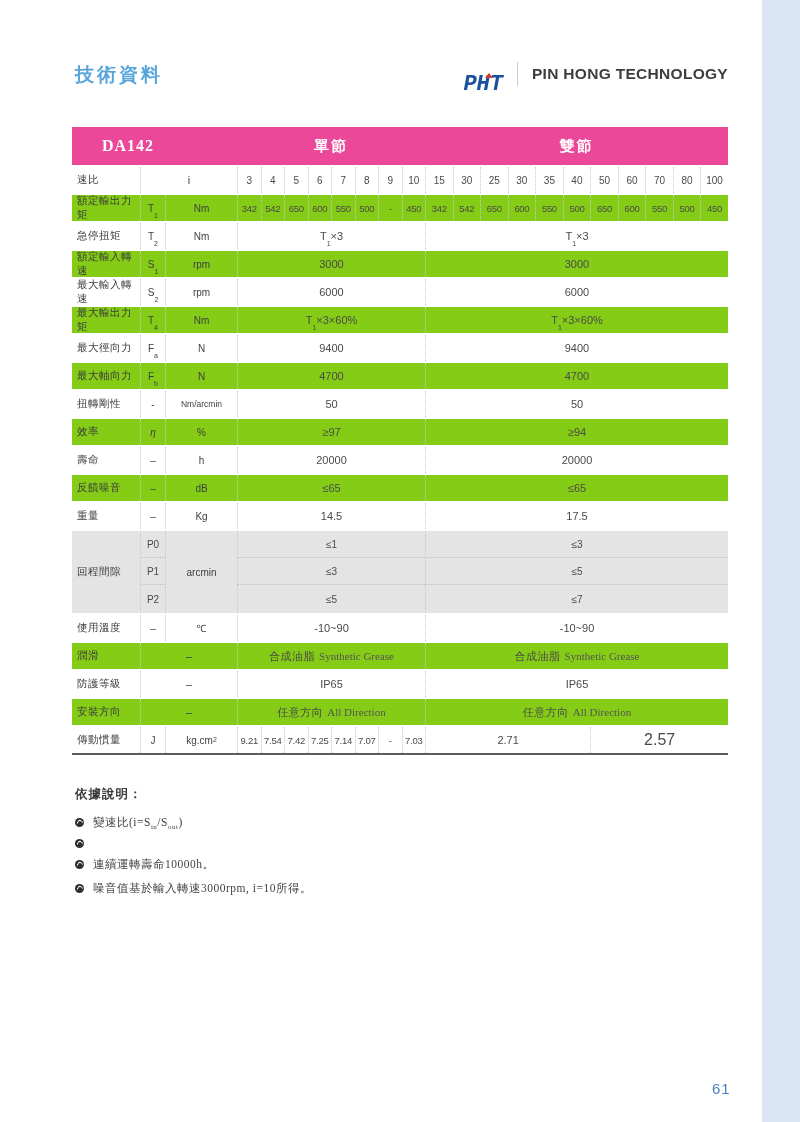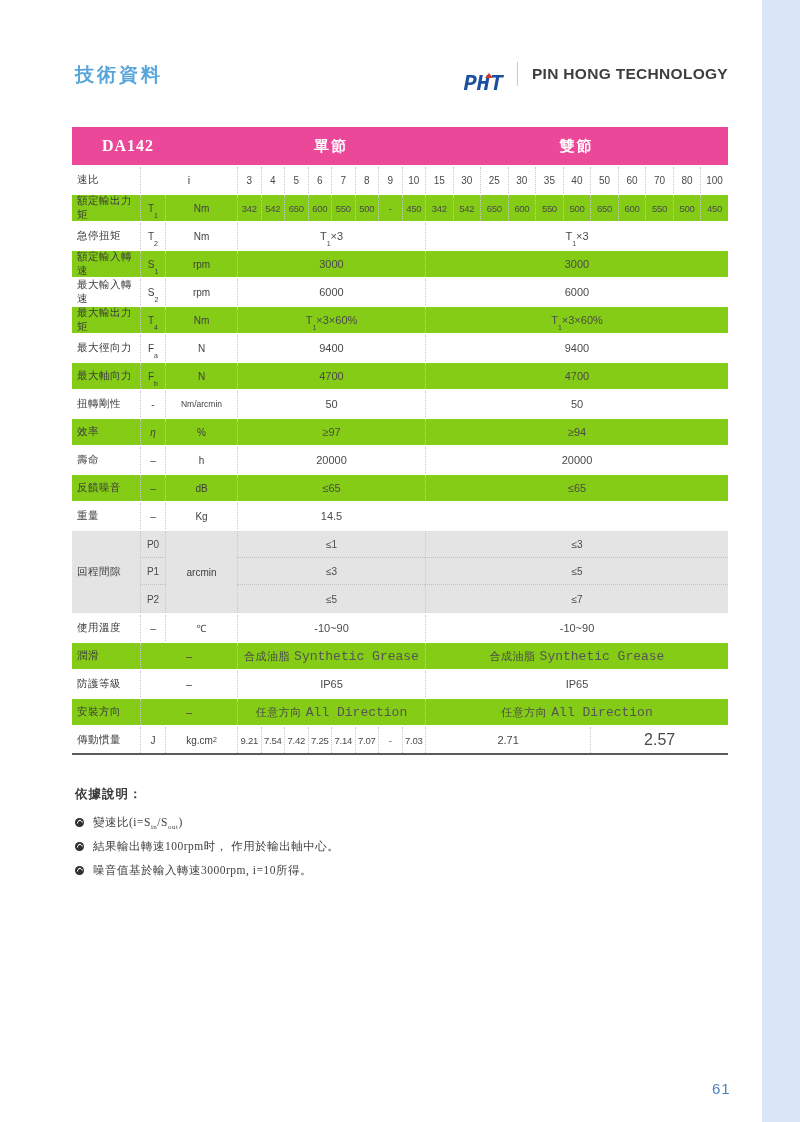--- a/index.html
+++ b/index.html
@@ -62,21 +62,21 @@
   .c-vs { width:188px; font-size:11px; font-family:"Liberation Sans", sans-serif; color:#4a4a4a; }
   .c-vd { width:303px; font-size:11px; font-family:"Liberation Sans", sans-serif; color:#4a4a4a; }
   .cs { width:23.5px;  font-size:10px;  font-family:"Liberation Sans", sans-serif; color:#4a4a4a; }
   .cd { width:27.545px; font-size:10px; font-family:"Liberation Sans", sans-serif; color:#4a4a4a; }
   .cs.tight, .cd.tight { font-size:9.5px; letter-spacing:-0.3px; }
   .c-j6 { width:165.27px; font-size:11px; font-family:"Liberation Sans", sans-serif; color:#4a4a4a; }
   .c-j5 { width:137.73px; font-size:16px; font-family:"Liberation Sans", sans-serif; color:#4a4a4a; }
   sub { font-size:7px; line-height:0;margin-top:16px; } sup { font-size:7px; line-height:0; }
   .italic { font-style:italic; }
   .cjk-val { font-size:11px; font-family:"Liberation Serif", serif; letter-spacing:0.5px; }
-  .en-suffix { font-size:13px; font-family:Liberation Mono, monospace; margin-left:4px; color:#555; }
+  .en-suffix { font-size:11px; font-family:Liberation Serif, serif; margin-left:4px; color:#555; }
   
   .backlash {
     display:grid; margin-bottom:2px; background:#e4e4e4;
     grid-template-columns:68px 25px 72px 188px 303px;
     grid-template-rows:27px 27px 28px;
   }
   .backlash .g-label { grid-column:1; grid-row:1/4; display:flex; align-items:center;
      padding-left:5px; font-size:10.5px; letter-spacing:0.5px; }
   .backlash .g-unit { grid-column:3; grid-row:1/4; display:flex; align-items:center; justify-content:center;
      font-size:10px; font-family:"Liberation Sans", sans-serif; border-left:1px dotted #c9c9c9; }
@@ -329,20 +329,23 @@
 
     <div class="row">
       <div class="cell c-name">重量</div>
       <div class="cell c-sym bl">
           <span>–</span>
         </div>
       <div class="cell c-unit bl">Kg</div>
       <div class="cell c-vs bl">
           <span>14.5</span>
         </div>
+      <div class="cell c-vd bl">
+          <span>17.5</span>
+        </div>
     </div>
 
     <div class="backlash">
       <div class="g-label">回程間隙</div>
       <div class="g-cell bl hsep" style="grid-column:2;grid-row:1;">P0</div>
       <div class="g-cell bl hsep" style="grid-column:2;grid-row:2;text-align:right;">P1</div>
       <div class="g-cell bl" style="grid-column:2;grid-row:3;">P2</div>
       <div class="g-unit">arcmin</div>
       <div class="g-cell bl hsep" style="grid-column:4;grid-row:1;">≤1</div>
       <div class="g-cell bl hsep" style="grid-column:4;grid-row:2;">≤3</div>
@@ -427,21 +430,24 @@
   </div>
 
   <div class="notes">
     <div class="notes-heading">依據說明：</div>
     <div class="note-item">
       <span class="bullet"></span>
       <span class="note-text"><span>變速比(i=S</span><sub>in</sub><span>/S</span><sub>out</sub><span>)</span></span>
     </div>
     <div class="note-item">
       <span class="bullet"></span>
-      <span class="note-text"><span>結果輸出轉速100rpm时， 作用於輸出軸中心。</span></span>
+    </div>
+    <div class="note-item">
+      <span class="bullet"></span>
+      <span class="note-text"><span>連續運轉壽命10000h。</span></span>
     </div>
     <div class="note-item">
       <span class="bullet"></span>
       <span class="note-text"><span>噪音值基於輸入轉速3000rpm, i=10所得。</span></span>
     </div>
   </div>
 
   <div class="page-number">61</div>
 
 </div>

